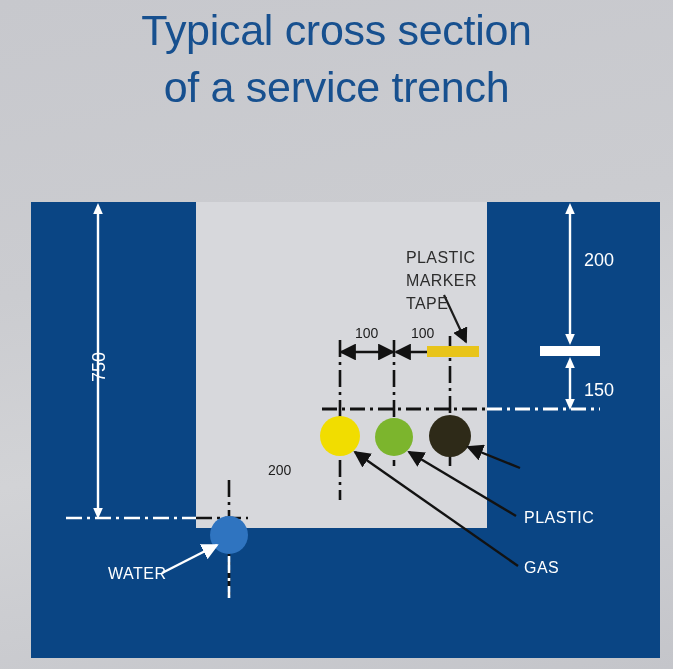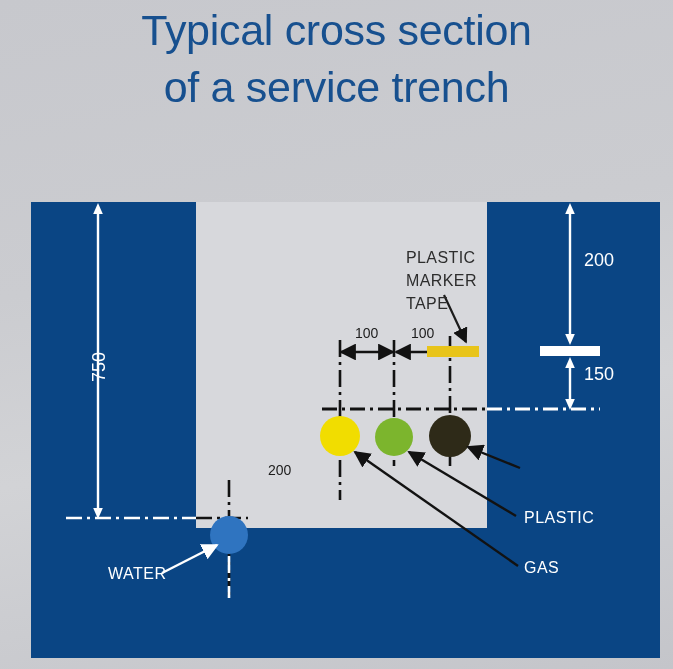--- a/index.html
+++ b/index.html
@@ -146,21 +146,21 @@
 
     <line x1="520" y1="468" x2="468" y2="447" stroke="#121212" stroke-width="2.4" marker-end="url(#arrHeadDark)"></line>
     <line x1="516" y1="516" x2="409" y2="452" stroke="#121212" stroke-width="2.4" marker-end="url(#arrHeadDark)"></line>
     <line x1="518" y1="566" x2="355" y2="452" stroke="#121212" stroke-width="2.4" marker-end="url(#arrHeadDark)"></line>
   </svg>
 
   <div class="lbl dim-white rot90" style="left:89px; top:382px;">750</div>
 
   <div class="lbl dim-white" style="left:584px; top:250px;">200</div>
 
-  <div class="lbl dim-white" style="left:584px; top:364px;">150</div>
+  <div class="lbl dim-white" style="left:584px; top:380px;">150</div>
 
   <div class="lbl dim-dark" style="left:355px; top:325px;">100</div>
 
   <div class="lbl dim-dark" style="left:411px; top:325px;">100</div>
 
   <div class="lbl dim-dark" style="left:268px; top:462px;text-align:right;">200</div>
 
   <div class="lbl lbl-dark" style="left:406px; top:246px;">PLASTIC
 MARKER
 TAPE</div>

